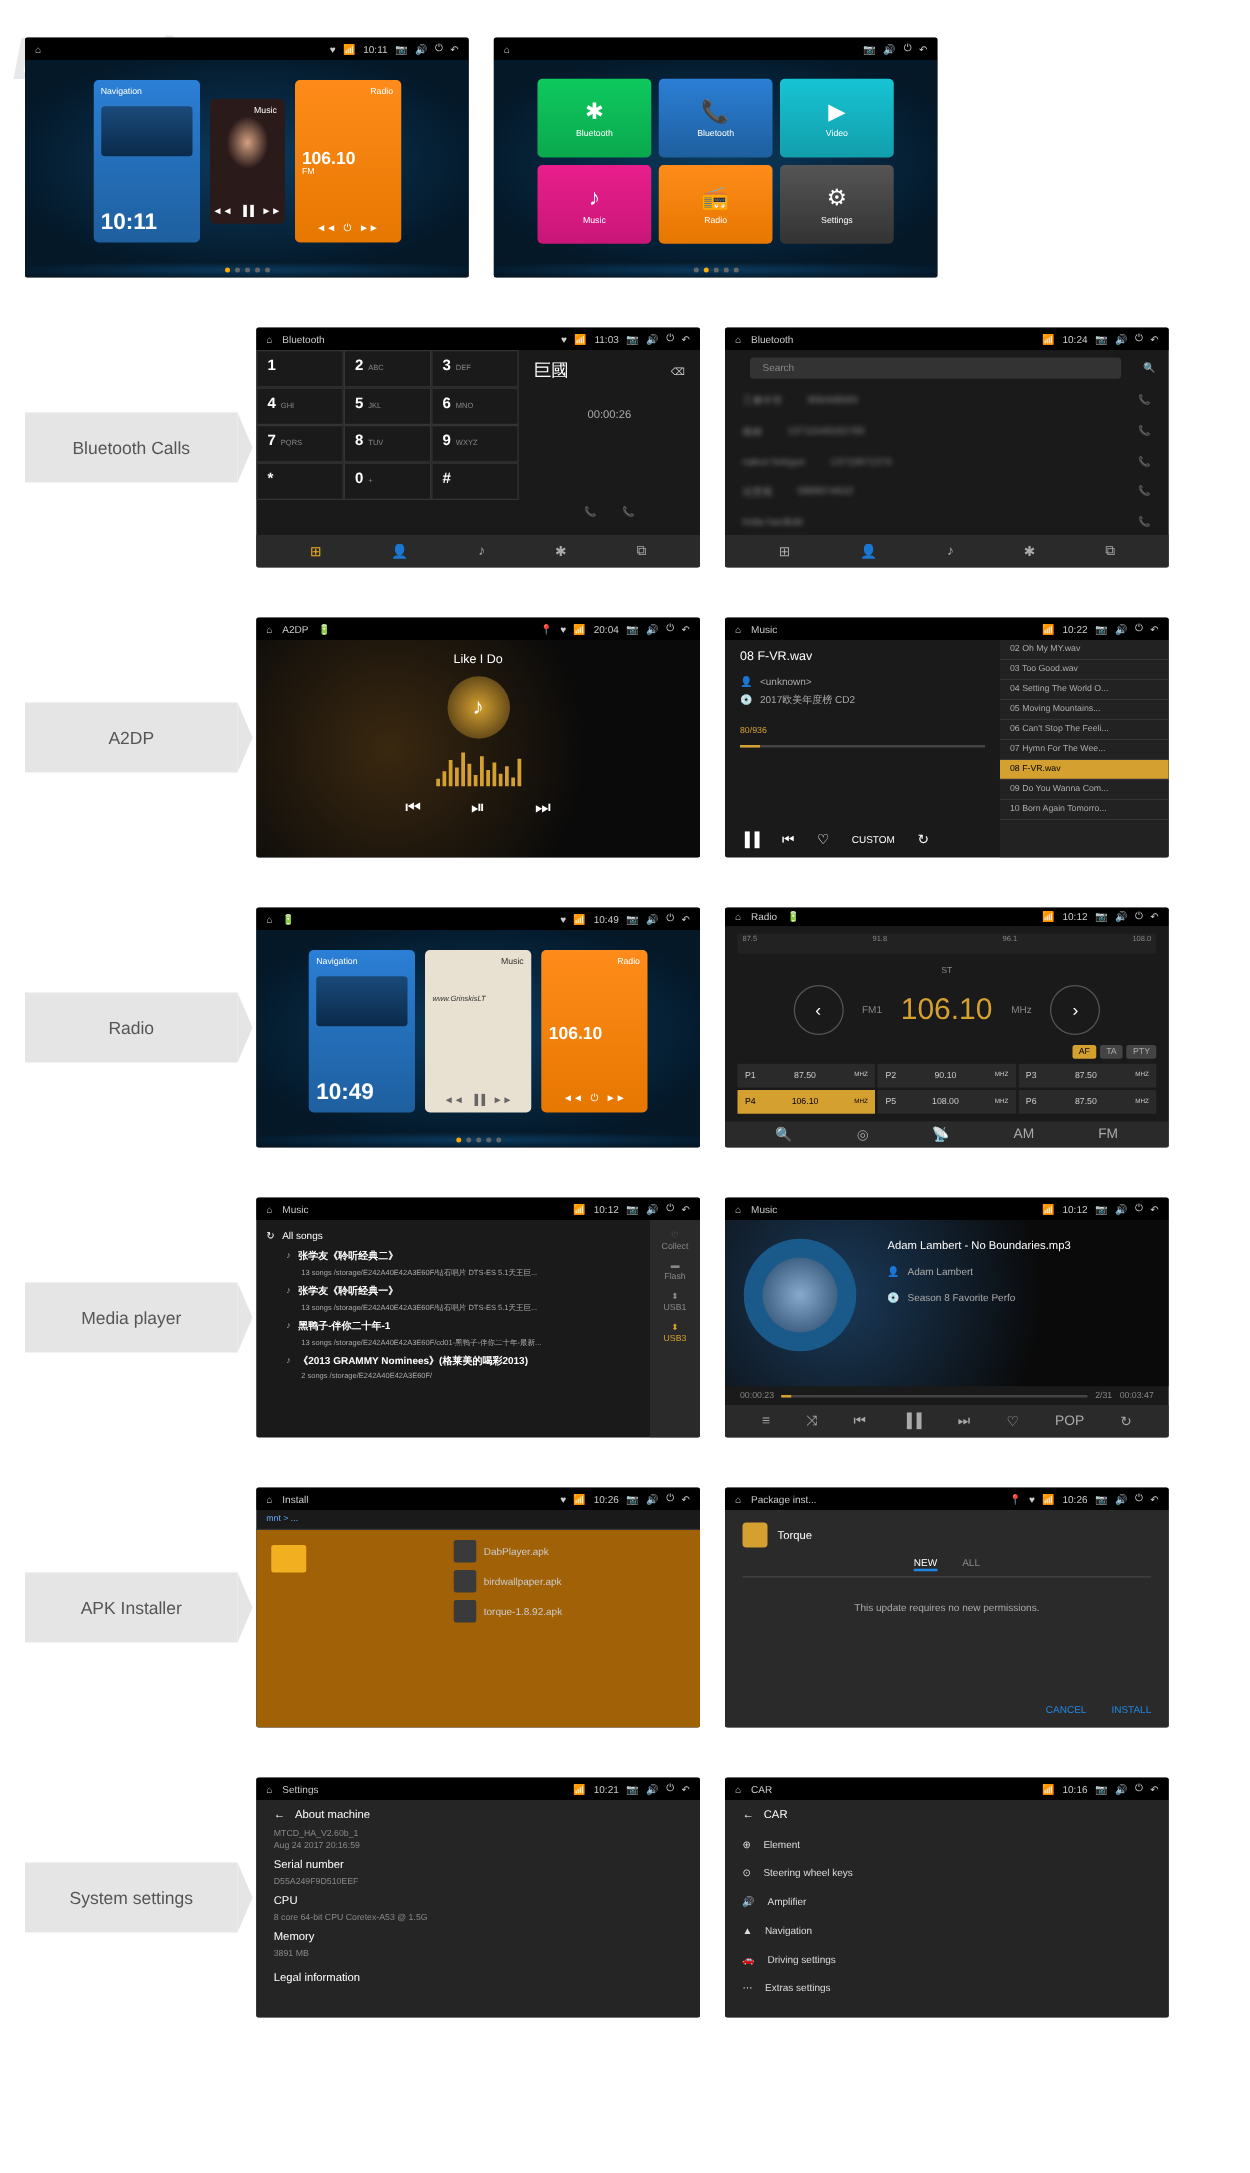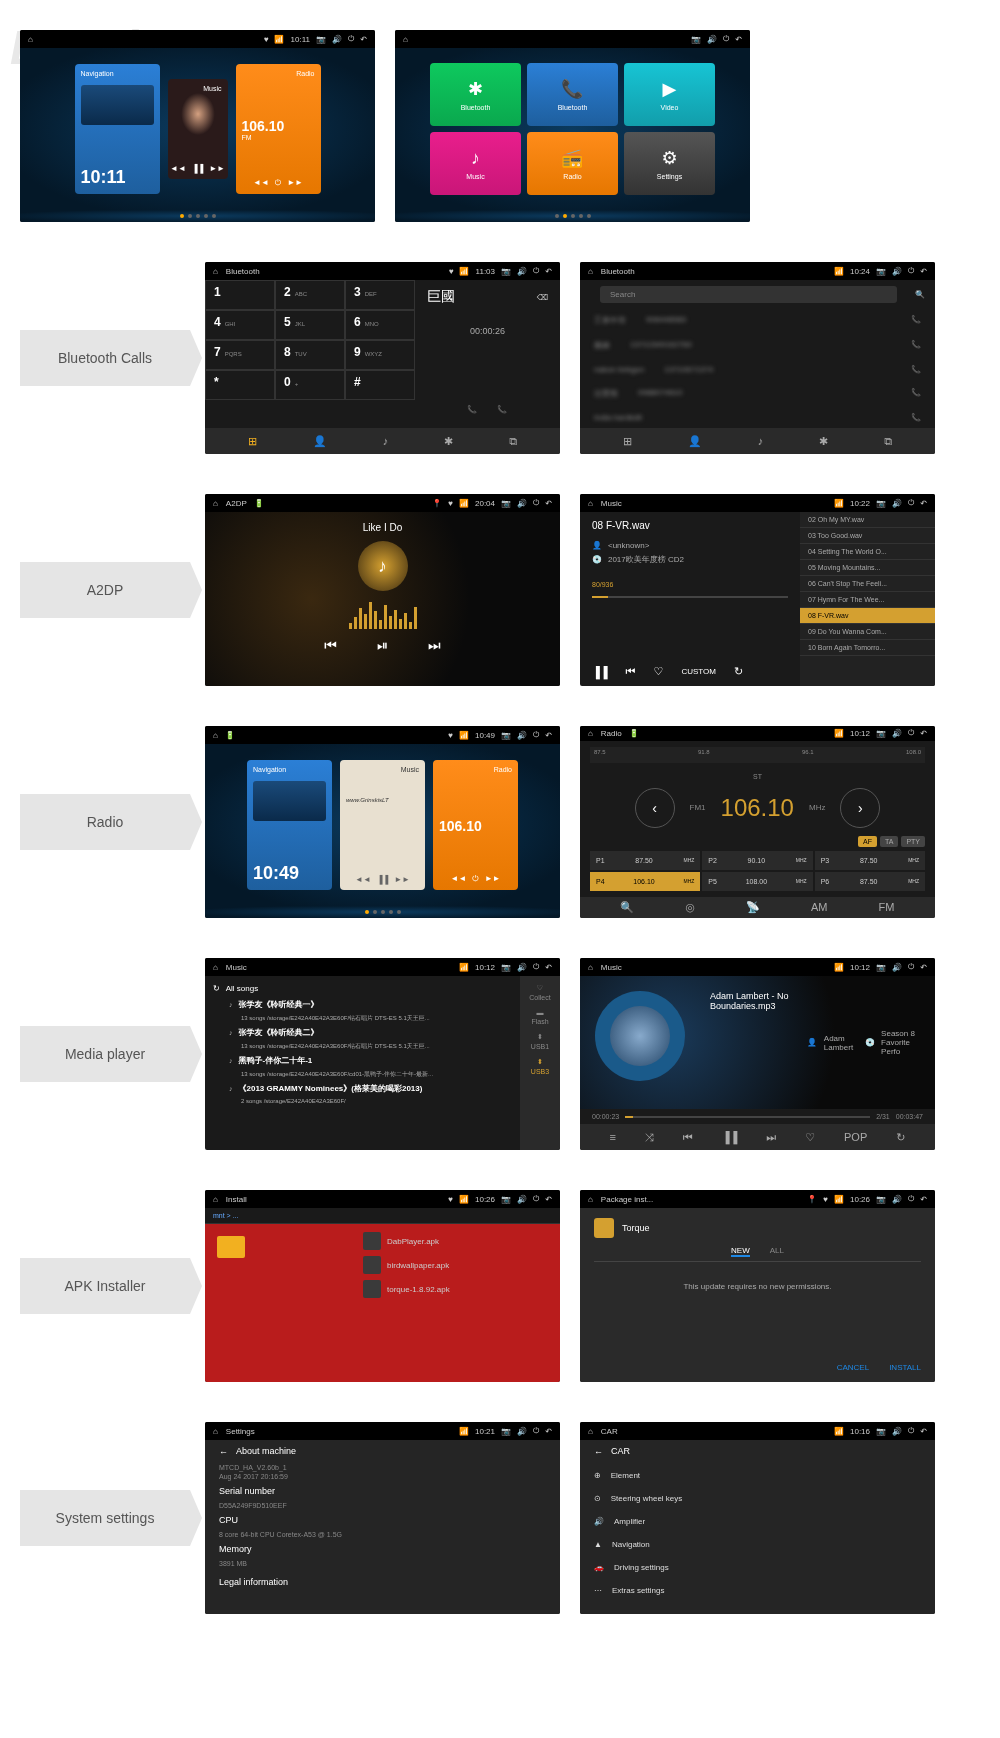--- a/index.html
+++ b/index.html
@@ -86,28 +86,28 @@
 .media-list{flex:1;display:flex;flex-direction:column;padding:4px 8px;overflow:hidden}
 .media-header{display:flex;align-items:center;gap:6px;padding:4px 0;font-size:8px;color:#fff}
 .media-item{font-size:7px;color:#aaa;padding:2px 0 2px 16px;display:flex;align-items:center;gap:6px}
 .media-item b{color:#fff;font-size:8px}
 .media-side{width:40px;background:#2a2a2a;display:flex;flex-direction:column;align-items:center;gap:8px;padding:8px 0;font-size:7px}
 .media-side-item{display:flex;flex-direction:column;align-items:center;gap:2px;color:#888}
 .media-side-item.active{color:#d4a030}
 
 .np-body{flex:1;display:flex;background:radial-gradient(circle at 25% 45%,#1a3a5a 0%,#0a0a0a 60%)}
 .np-art{width:90px;height:90px;border-radius:50%;background:#1a5a8a;margin:15px;position:relative;overflow:hidden}
-.np-info{flex:1;padding:15px 10px;display:flex;flex-direction:row;gap:12px}
+.np-info{flex:1;padding:15px 10px;display:flex;flex-direction:column;gap:12px}
 .np-title{color:#fff;font-size:9px}
 .np-meta{color:#aaa;font-size:8px;display:flex;align-items:center;gap:6px}
 .np-progress{display:flex;align-items:center;gap:6px;font-size:7px;color:#888;margin-top:auto}
 .np-bar{flex:1;height:2px;background:#444}
 .np-fill{height:100%;background:#d4a030;width:3%}
 
-.apk-body{flex:1;display:flex;background:#b91c1c}
+.apk-body{flex:1;display:flex;background:#a16207}
 .apk-bread{padding:4px 8px;font-size:7px;color:#6af;border-bottom:1px solid #333}
 .apk-folders{width:150px;padding:8px}
 .folder{width:28px;height:22px;background:#f2b020;border-radius:2px;margin:4px}
 .apk-files{flex:1;padding:8px;display:flex;flex-direction:column;gap:6px}
 .apk-file{display:flex;align-items:center;gap:6px;font-size:8px;color:#ccc}
 .apk-icon{width:18px;height:18px;background:#3a3a3a;border-radius:2px}
 
 .installer{flex:1;background:#2a2a2a;padding:10px 14px;display:flex;flex-direction:column}
 .inst-header{display:flex;align-items:center;gap:8px;margin-bottom:8px}
 .inst-icon{width:20px;height:20px;background:#d4a030;border-radius:3px}
@@ -645,28 +645,28 @@
       <div style="flex:1;display:flex">
         <div class="media-list">
           <div class="media-header">
                 <span>↻</span>
                 <span>All songs</span>
               </div>
           <div id="mediaitems">
                 <div>
                   <div class="media-item">
                     <span>♪</span>
-                    <b>张学友《聆听经典一》</b>
+                    <b>张学友《聆听经典二》</b>
                   </div>
                   <div class="media-item" style="padding-left:28px;font-size:6px">13 songs /storage/E242A40E42A3E60F/钻石唱片 DTS-ES 5.1天王巨...</div>
                 </div>
                 <div>
                   <div class="media-item">
                     <span>♪</span>
-                    <b>张学友《聆听经典二》</b>
+                    <b>张学友《聆听经典一》</b>
                   </div>
                   <div class="media-item" style="padding-left:28px;font-size:6px">13 songs /storage/E242A40E42A3E60F/钻石唱片 DTS-ES 5.1天王巨...</div>
                 </div>
                 <div>
                   <div class="media-item">
                     <span>♪</span>
                     <b>黑鸭子-伴你二十年-1</b>
                   </div>
                   <div class="media-item" style="padding-left:28px;font-size:6px">13 songs /storage/E242A40E42A3E60F/cd01-黑鸭子-伴你二十年-最新...</div>
                 </div>

